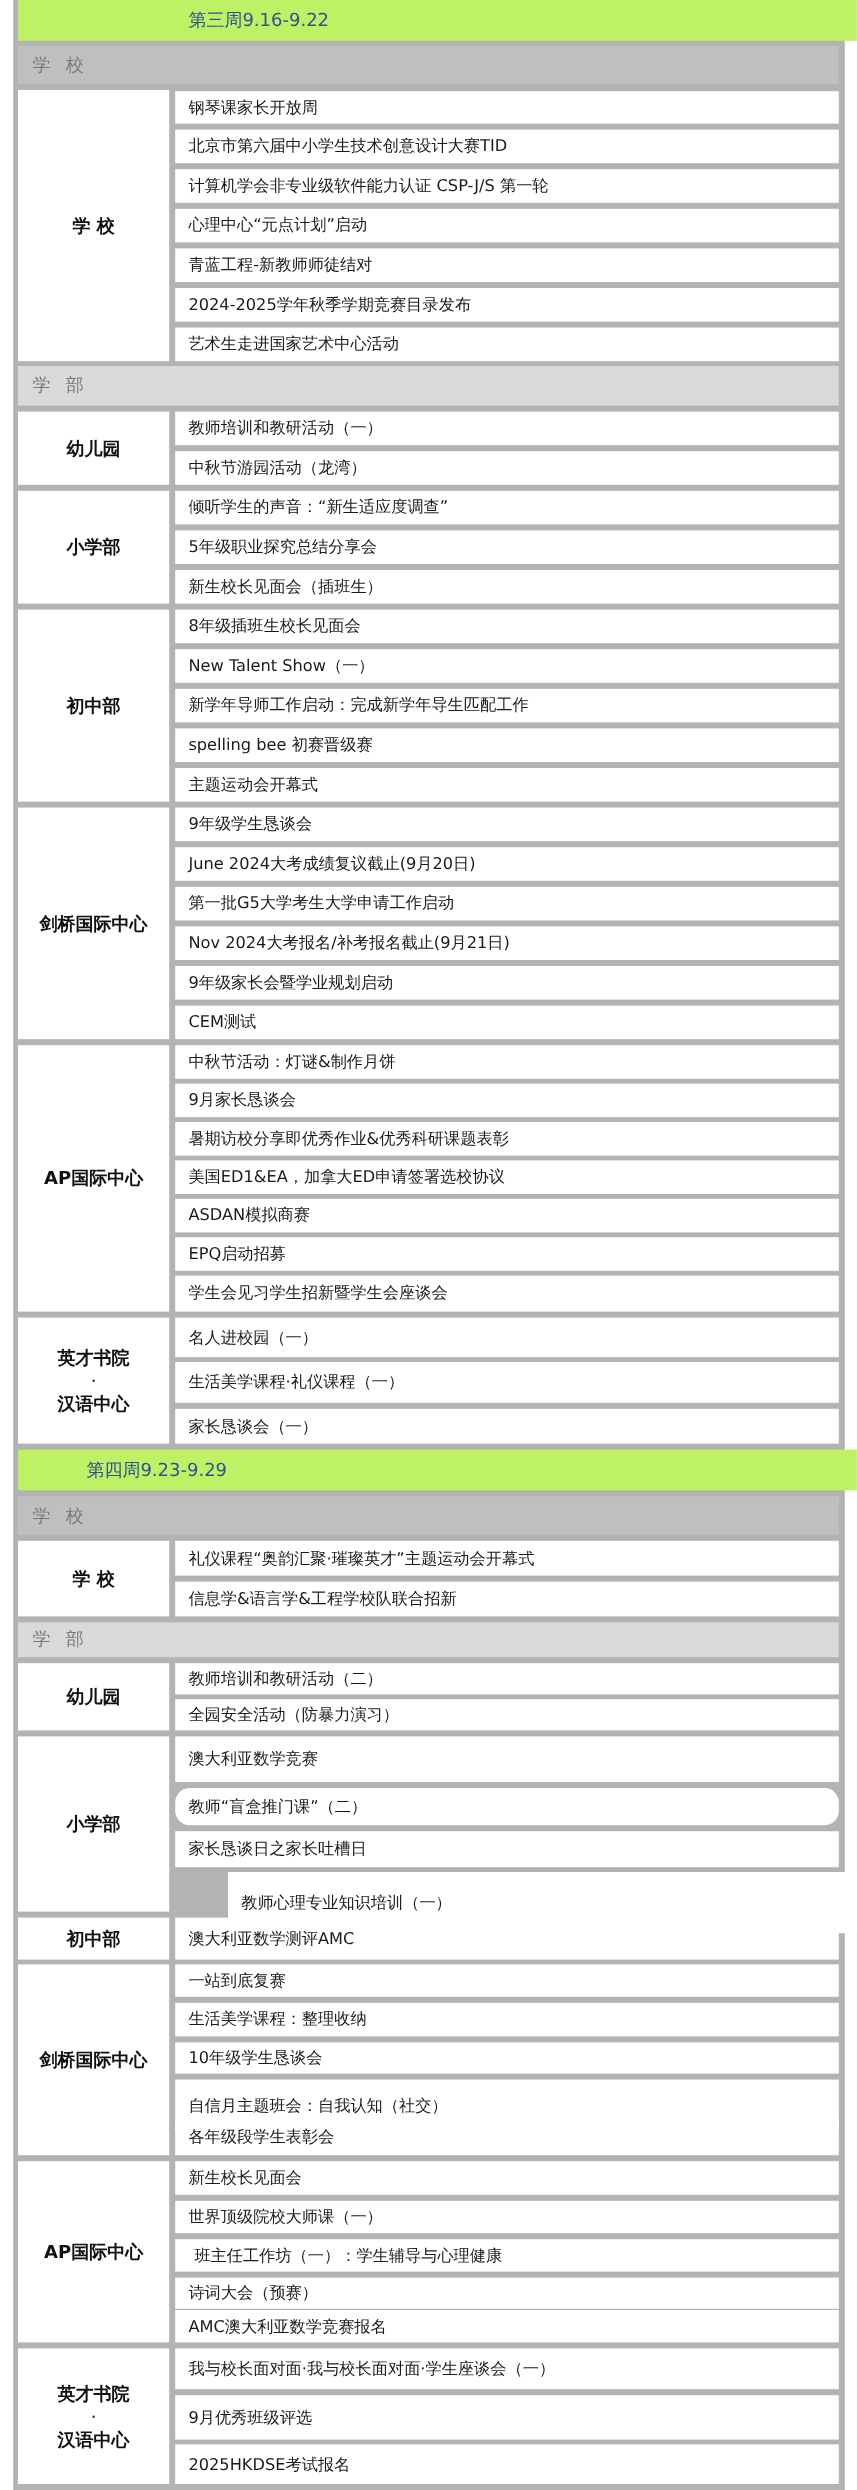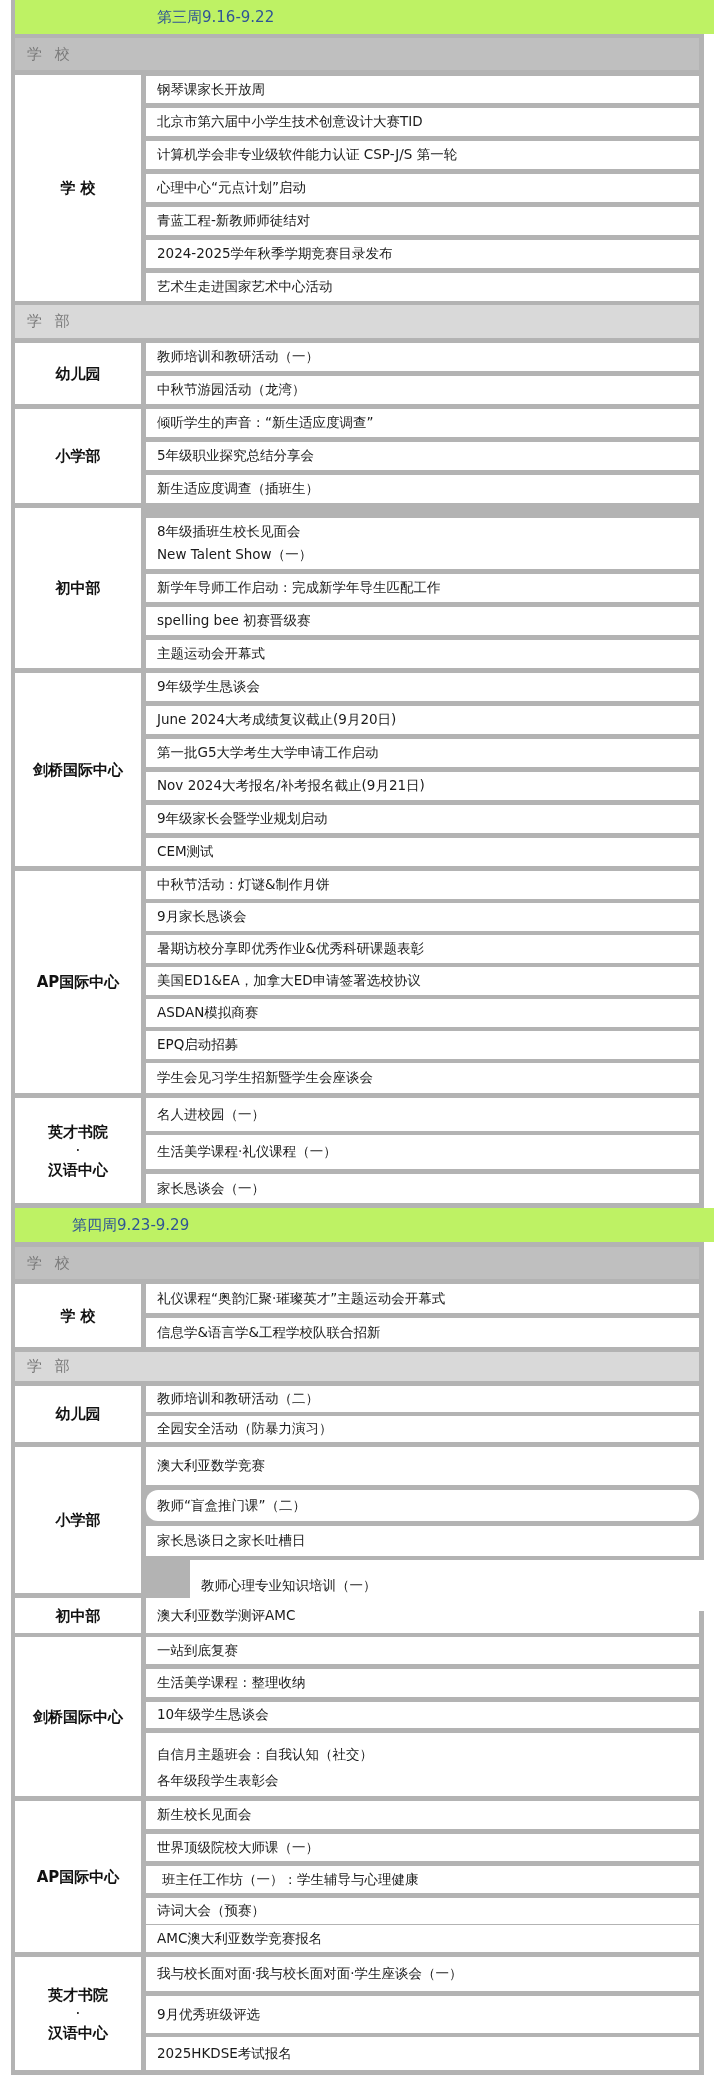--- a/index.html
+++ b/index.html
@@ -86,29 +86,29 @@
           <span>小学部</span>
         </div>
     </div>
     <div class="item" style="top:409px;height:28px;">
         <span>倾听学生的声音：“新生适应度调查”</span>
       </div>
     <div class="item" style="top:442px;height:28px;">
         <span>5年级职业探究总结分享会</span>
       </div>
     <div class="item" style="top:475px;height:28px;">
-        <span>新生适应度调查（插班生）</span>
+        <span>新生校长见面会（插班生）</span>
       </div>
 
     <div class="group" style="top:508px;">
       <div class="glabel" style="height:160px;">
           <span>初中部</span>
         </div>
     </div>
-    <div class="item" style="top:508px;height:28px;margin-top:10px;">
+    <div class="item" style="top:508px;height:28px;">
         <span>8年级插班生校长见面会</span>
       </div>
     <div class="item" style="top:541px;height:28px;">
         <span>New Talent Show（一）</span>
       </div>
     <div class="item" style="top:574px;height:28px;">
         <span>新学年导师工作启动：完成新学年导生匹配工作</span>
       </div>
     <div class="item" style="top:607px;height:28px;">
         <span>spelling bee 初赛晋级赛</span>

